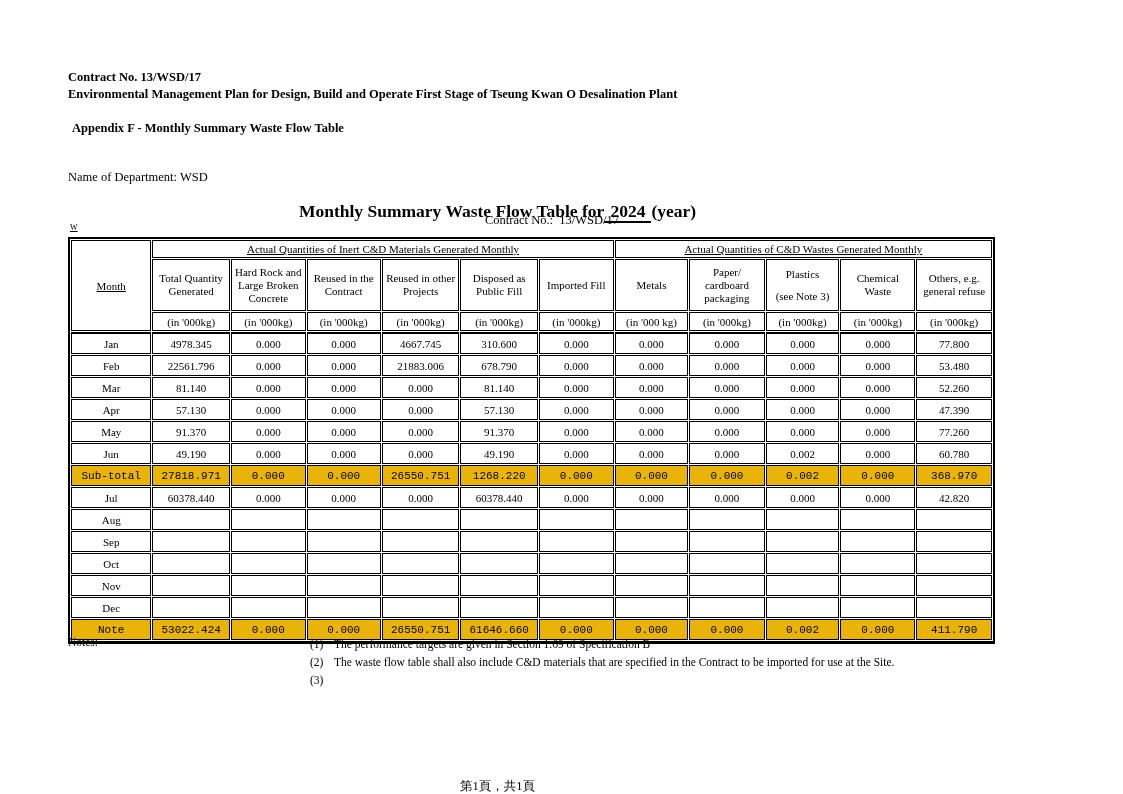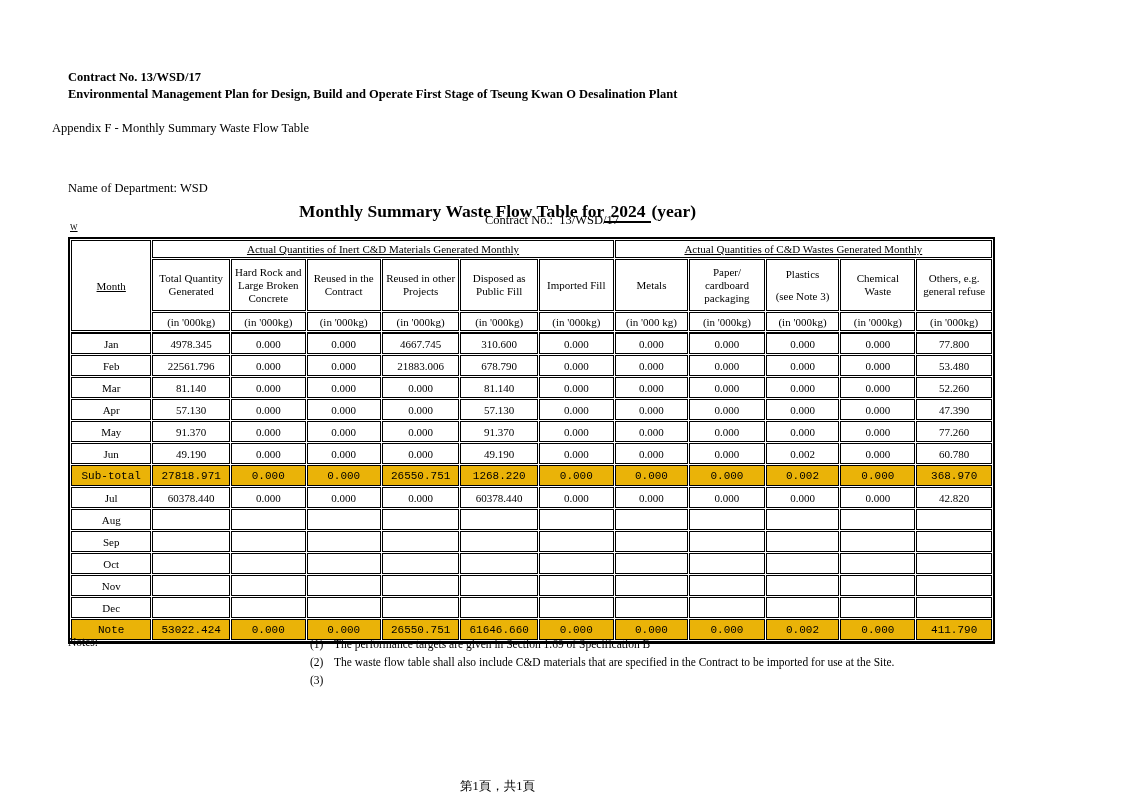--- a/index.html
+++ b/index.html
@@ -49,23 +49,23 @@
 </style>
 </head>
 <body>
 
 <div class="page">
 
   <div class="abs doc-line bold" style="left:68px; top:69px;">Contract No. 13/WSD/17</div>
 
   <div class="abs doc-line bold" style="left:68px; top:86px;">Environmental Management Plan for Design, Build and Operate First Stage of Tseung Kwan O Desalination Plant</div>
 
-  <div class="abs doc-line" style="left:52px; top:120px;">Appendix F - Monthly Summary Waste Flow Table</div>
-
-  <div class="abs doc-line" style="left:68px; top:180px;">Name of Department: WSD</div>
+  <div class="abs doc-line" style="left:72px; top:120px;font-weight:bold;">Appendix F - Monthly Summary Waste Flow Table</div>
+
+  <div class="abs doc-line" style="left:68px; top:169px;">Name of Department: WSD</div>
 
   <div class="abs doc-line" style="left:485px; top:168px;margin-top:44px;">Contract No.:  13/WSD/17</div>
 
   <div class="page-title">
     <span>Monthly Summary Waste Flow Table for</span><span class="year">2024</span><span>(year)</span>
   </div>
 
   <span class="stray-w">W</span>
 
   <table class="waste-table">

